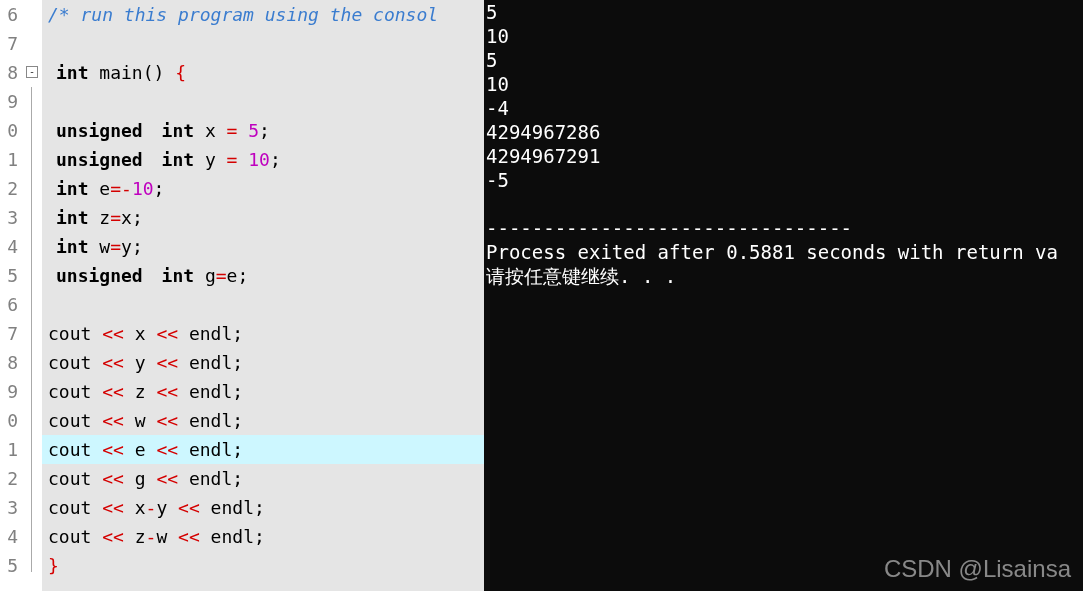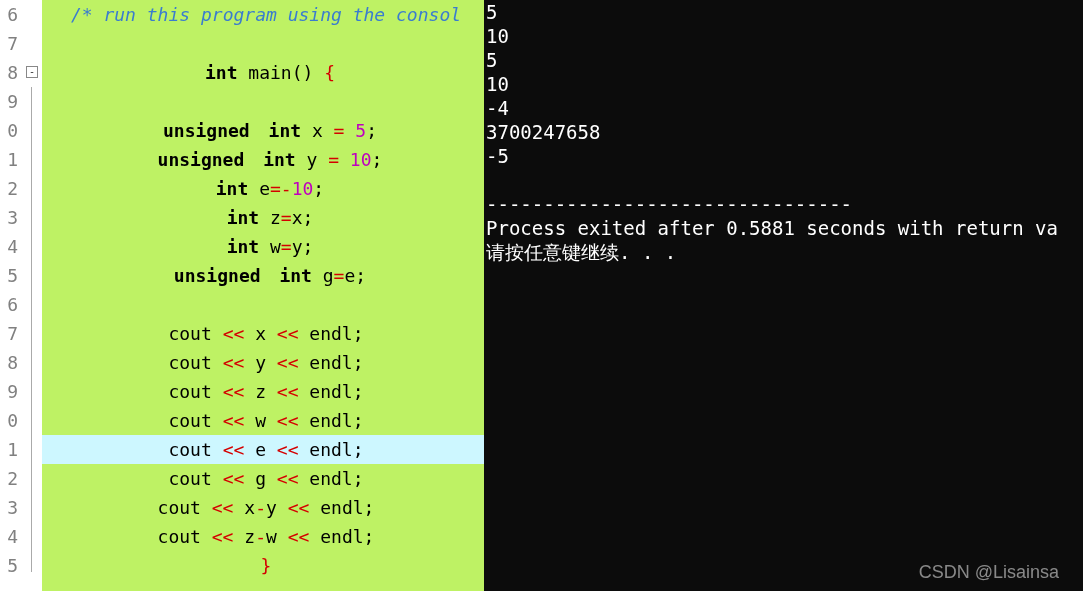--- a/index.html
+++ b/index.html
@@ -47,24 +47,23 @@
     color: #333;
   }
   .fold-line {
     position: absolute;
     left: 7px;
     width: 1px;
     background: #aaa;
   }
   .code-area {
     flex: 1;
-    background: #bef264;
+    background: #e5e5e5;
     white-space: pre;
     overflow: hidden;
-    text-align: center;
   }
   .code-line {
     height: 29px;
     padding-left: 6px;
   }
   .code-line.highlight {
     background: #cdf7ff;
   }
   .c-comment { color: #3a7ccf; font-style: italic; }
   .c-keyword { color: #000000; font-weight: bold; margin-left: 8px; }
@@ -83,25 +82,25 @@
     font-family: "SimSun", Consolas, monospace;
     font-size: 19px;
     line-height: 24px;
     padding: 0 2px;
     white-space: pre;
     overflow: hidden;
     position: relative;
   }
   .watermark {
     position: absolute;
-    right: 24px;
+    right: 12px;
     bottom: 8px;
     color: rgba(220,220,220,0.6);
     font-family: sans-serif;
-    font-size: 18px;
+    font-size: 24px;
     pointer-events: none;
   }
 </style>
 </head>
 <body>
 
 <div class="editor">
   <div class="gutter">
       <div>6</div>
       <div>7</div>
@@ -124,15 +123,15 @@
       <div>4</div>
       <div>5</div>
     </div>
   <div class="fold-col">
       <div class="fold-box" style="top: 66px;">-</div>
       <div class="fold-line" style="top: 87px; height: 485px;"></div>
     </div>
   <div class="code-area"><div class="code-line"><span class="c-comment">/* run this program using the consol</span></div><div class="code-line"></div><div class="code-line"><span class="c-keyword">int</span><span> </span><span class="c-ident">main</span><span class="c-paren">()</span><span> </span><span class="c-brace">{</span></div><div class="code-line"></div><div class="code-line"><span class="c-keyword">unsigned</span><span> </span><span class="c-keyword">int</span><span> x </span><span class="c-op">=</span><span> </span><span class="c-num">5</span><span class="c-semi">;</span></div><div class="code-line"><span class="c-keyword">unsigned</span><span> </span><span class="c-keyword">int</span><span> y </span><span class="c-op">=</span><span> </span><span class="c-num">10</span><span class="c-semi">;</span></div><div class="code-line"><span class="c-keyword">int</span><span> e</span><span class="c-op">=-</span><span class="c-num">10</span><span class="c-semi">;</span></div><div class="code-line"><span class="c-keyword">int</span><span> z</span><span class="c-op">=</span><span>x</span><span class="c-semi">;</span></div><div class="code-line"><span class="c-keyword">int</span><span> w</span><span class="c-op">=</span><span>y</span><span class="c-semi">;</span></div><div class="code-line"><span class="c-keyword">unsigned</span><span> </span><span class="c-keyword">int</span><span> g</span><span class="c-op">=</span><span>e</span><span class="c-semi">;</span></div><div class="code-line"></div><div class="code-line"><span>cout </span><span class="c-op">&lt;&lt;</span><span> x </span><span class="c-op">&lt;&lt;</span><span> endl</span><span class="c-semi">;</span></div><div class="code-line"><span>cout </span><span class="c-op">&lt;&lt;</span><span> y </span><span class="c-op">&lt;&lt;</span><span> endl</span><span class="c-semi">;</span></div><div class="code-line"><span>cout </span><span class="c-op">&lt;&lt;</span><span> z </span><span class="c-op">&lt;&lt;</span><span> endl</span><span class="c-semi">;</span></div><div class="code-line"><span>cout </span><span class="c-op">&lt;&lt;</span><span> w </span><span class="c-op">&lt;&lt;</span><span> endl</span><span class="c-semi">;</span></div><div class="code-line highlight"><span>cout </span><span class="c-op">&lt;&lt;</span><span> e </span><span class="c-op">&lt;&lt;</span><span> endl</span><span class="c-semi">;</span></div><div class="code-line"><span>cout </span><span class="c-op">&lt;&lt;</span><span> g </span><span class="c-op">&lt;&lt;</span><span> endl</span><span class="c-semi">;</span></div><div class="code-line"><span>cout </span><span class="c-op">&lt;&lt;</span><span> x</span><span class="c-op">-</span><span>y </span><span class="c-op">&lt;&lt;</span><span> endl</span><span class="c-semi">;</span></div><div class="code-line"><span>cout </span><span class="c-op">&lt;&lt;</span><span> z</span><span class="c-op">-</span><span>w </span><span class="c-op">&lt;&lt;</span><span> endl</span><span class="c-semi">;</span></div><div class="code-line"><span class="c-brace">}</span></div></div>
 </div>
 
-<div class="console"><div>5</div><div>10</div><div>5</div><div>10</div><div>-4</div><div>3700247658</div><div>-5</div><div>&nbsp;</div><div>--------------------------------</div><div>Process exited after 0.5881 seconds with return va</div><div>请按任意键继续. . .</div></div>
+<div class="console"><div>5</div><div>10</div><div>5</div><div>10</div><div>-4</div><div>4294967286</div><div>4294967291</div><div>-5</div><div>&nbsp;</div><div>--------------------------------</div><div>Process exited after 0.5881 seconds with return va</div><div>请按任意键继续. . .</div></div>
 
 <div class="watermark">CSDN @Lisainsa</div>
 
 </body></html>

